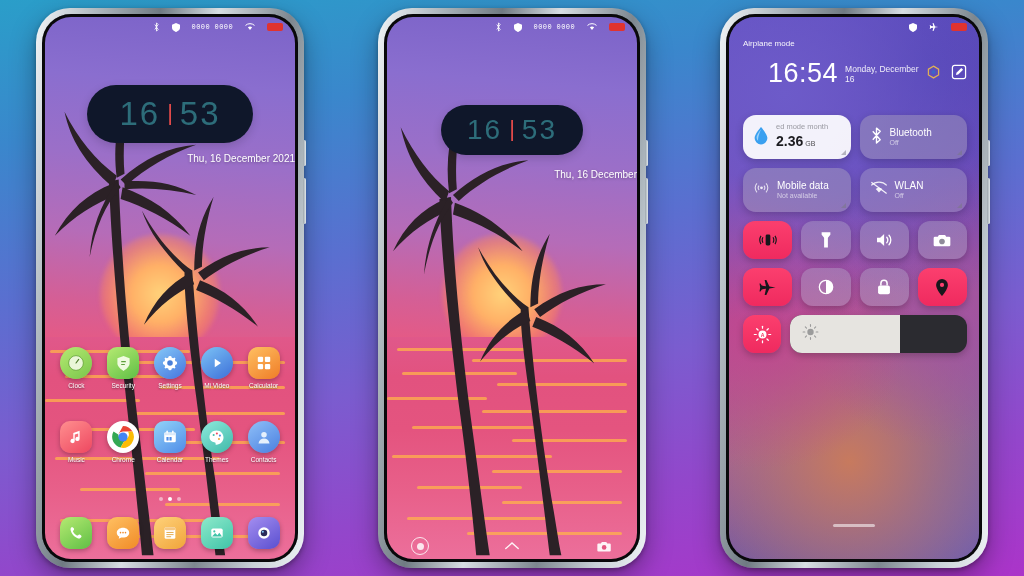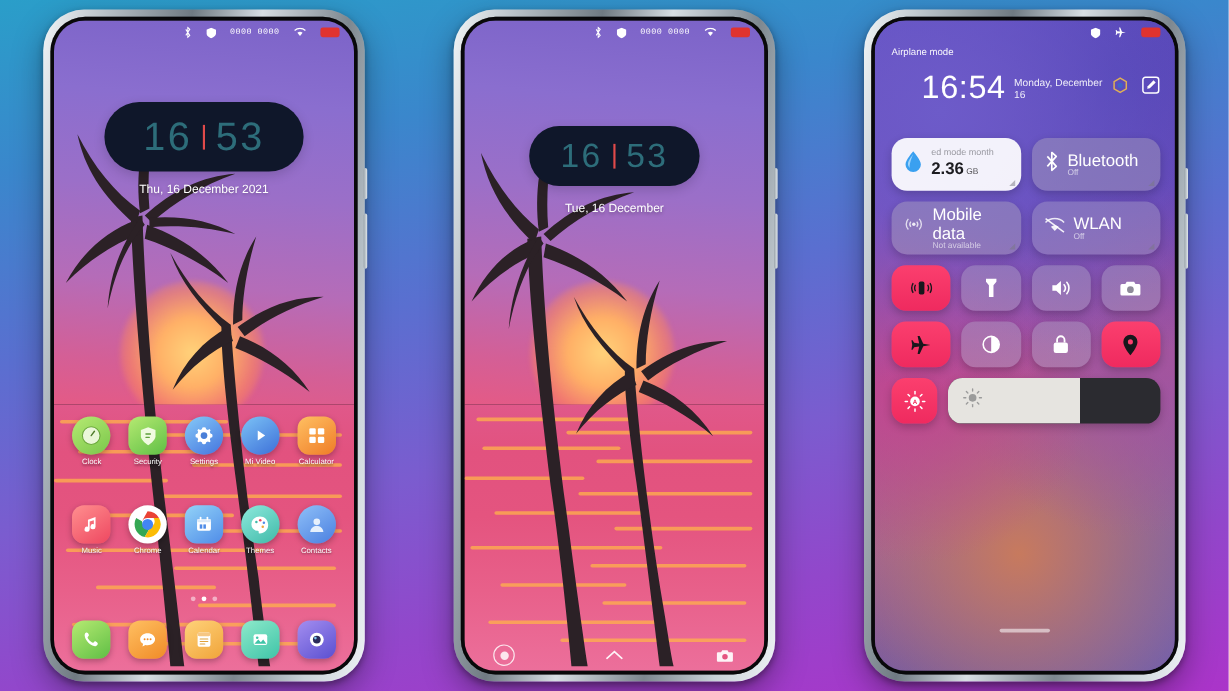--- a/index.html
+++ b/index.html
@@ -83,21 +83,21 @@
     display: flex; align-items: center; justify-content: center;
     box-shadow: 0 3px 10px rgba(0,0,0,.16);
     z-index: 5;
   }
   #p1 .clock-pill { top: 68px; width: 166px; height: 58px; }
   #p2 .clock-pill { top: 88px; width: 142px; height: 50px; }
   .clock-pill .hm { color: #2d6d7a; font-size: 33px; letter-spacing: 2px; font-weight: 400; }
   #p2 .clock-pill .hm { font-size: 28px; }
   .clock-pill .sep { color: #e04a4a; font-size: 22px; margin: 0 7px; font-weight: 300; position: relative; top: -1px; }
   .lock-date {
-    position: absolute; left: 0; right: 0; text-align: center;
+    position: absolute; left: 0; right: 0; text-align: right;
     color: #fff; font-size: 10px; z-index: 5; text-shadow: 0 1px 3px rgba(0,0,0,.3);
   }
   #p1 .lock-date { top: 136px; }
   #p2 .lock-date { top: 152px; }
 
   
   .app-grid { position: absolute; left: 0; right: 0; z-index: 5; }
   #p1 .row1 { top: 330px; }
   #p1 .row2 { top: 404px; }
   .app-row { display: flex; justify-content: space-around; padding: 0 8px; }
@@ -150,21 +150,21 @@
   .tile-wide.light { background: rgba(255,255,255,.92); }
   .tile-wide.dim   { background: rgba(168,160,185,.46); }
   .tile-wide.dim2  { background: rgba(170,162,196,.40); }
   .tw-txt { display:flex; flex-direction: column; line-height: 1.15; min-width:0; }
   .tw-t1 { font-size: 7.5px; }
   .tw-t2 { font-size: 7px; opacity: .8; }
   .tw-big { font-size: 14px; font-weight: 700; }
   .tw-unit { font-size: 7px; font-weight: 400; opacity: .7; margin-left: 2px; }
   .light .tw-t1 { color: #9a9aa2; }
   .light .tw-big { color: #1c1c20; }
-  .dim .tw-t1, .dim2 .tw-t1 { color: #fff; font-size: 14px; }
+  .dim .tw-t1, .dim2 .tw-t1 { color: #fff; font-size: 10px; }
   .dim .tw-t2, .dim2 .tw-t2 { color: rgba(255,255,255,.78); font-size: 7px; }
   .corner { position: absolute; right: 5px; bottom: 4px; width: 0; height: 0;
             border-left: 5px solid transparent; border-bottom: 5px solid rgba(120,120,130,.5); }
 
   .grid4 { display: grid; grid-template-columns: repeat(4, 1fr); gap: 9px; margin-bottom: 9px; }
   .tog {
     height: 38px; border-radius: 12px; display: flex; align-items: center; justify-content: center;
     box-shadow: 0 3px 7px rgba(0,0,0,.22);
   }
   .tog.on  { background: linear-gradient(180deg,#fb3f6e,#ef2a5f); }
@@ -499,21 +499,21 @@
               </svg>
           </span>
           <span class="batt"></span>
         </div>
 
         <div class="clock-pill">
           <span class="hm">16</span>
           <span class="sep">|</span>
           <span class="hm">53</span>
         </div>
-        <div class="lock-date">Tue, 16 December</div>
+        <div class="lock-date">Thu, 16 December</div>
 
         <div class="lock-nav">
           <div class="nb">
               <div class="ring">
                 <i></i>
               </div>
             </div>
           <div class="nb">
             <svg width="16" height="10" viewBox="0 0 18 11">
                 <path d="M2 8.4 L9 2.2 L16 8.4" stroke="#fff" stroke-width="1.6" fill="none" stroke-linecap="round"></path>

